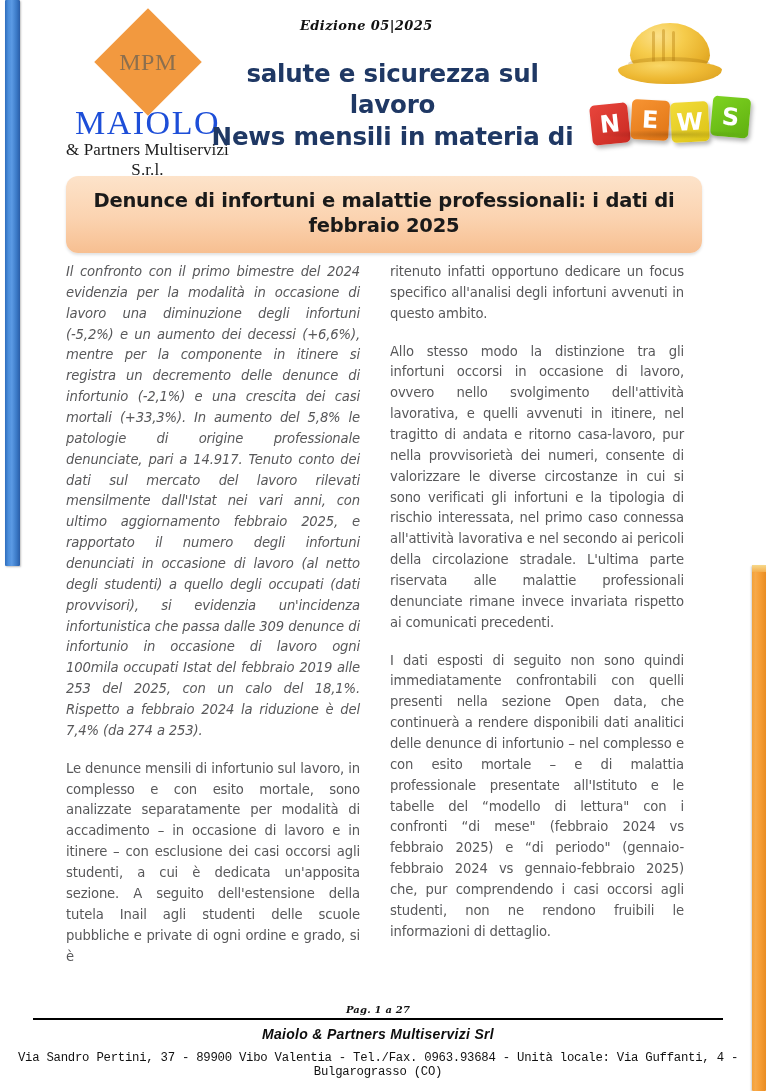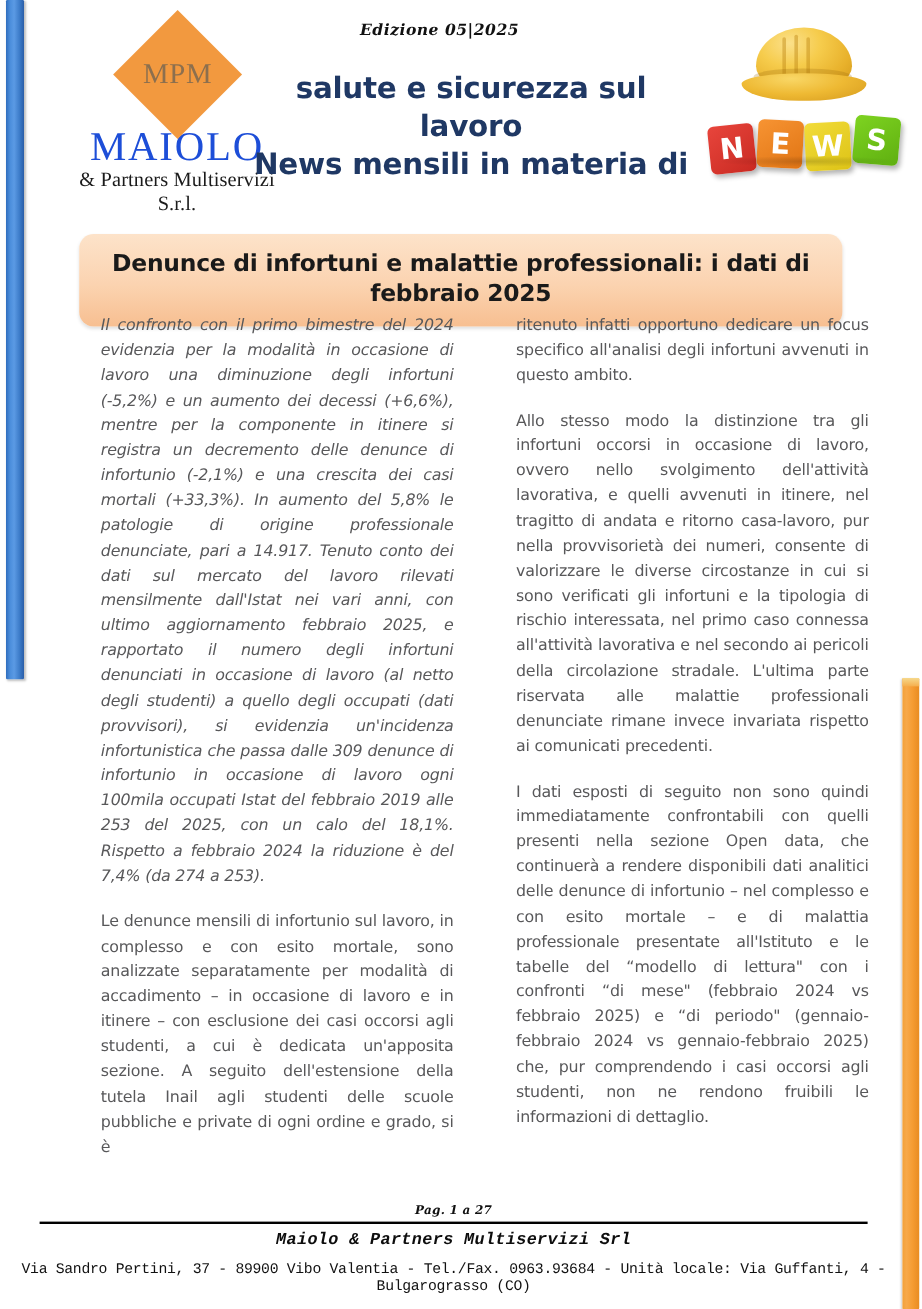--- a/index.html
+++ b/index.html
@@ -228,31 +228,30 @@
     background: linear-gradient(to bottom, #fde3ca 0%, #fbd3b0 55%, #f7bf91 100%);
     border-radius: 12px;
     box-shadow: 0 2px 3px rgba(0,0,0,0.12);
     text-align: center;
     font-family: "DejaVu Sans", sans-serif;
     font-weight: bold;
     font-size: 19.5px;
     line-height: 1.3;
     color: #1a1a1a;
     letter-spacing: -0.2px;
-    margin-top: 19px;
   }
 
   
   .body-columns {
     position: absolute;
-    left: 84px;
+    left: 66px;
     top: 262px;
     width: 640px;
     display: flex;
-    gap: 52px;
+    gap: 30px;
   }
   .col {
     width: 294px;
   }
   .para {
     text-align: justify;
     font-family: "DejaVu Sans", sans-serif;
     font-size: 13.2px;
     line-height: 1.58;
     color: #58585a;
@@ -282,21 +281,21 @@
     letter-spacing: 0.2px;
     margin-bottom: 3px;
   }
   .footer-rule {
     width: 690px;
     height: 2px;
     background: #000;
     margin: 0 auto 6px auto;
   }
   .footer-company {
-    font-family: Liberation Mono, monospace;
+    font-family: Liberation Sans, sans-serif;
     font-style: italic;
     font-weight: bold;
     font-size: 14px;
     color: #0d0d0d;
     letter-spacing: 0.3px;
     margin-bottom: 9px;
   }
   .footer-address {
     font-family: Liberation Mono, monospace;
     font-size: 12.3px;

